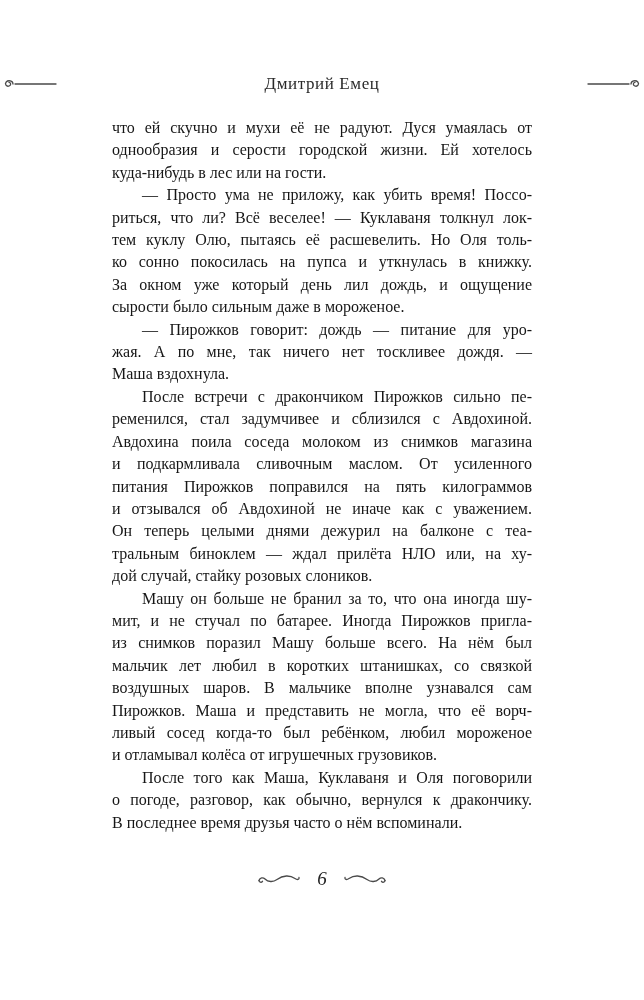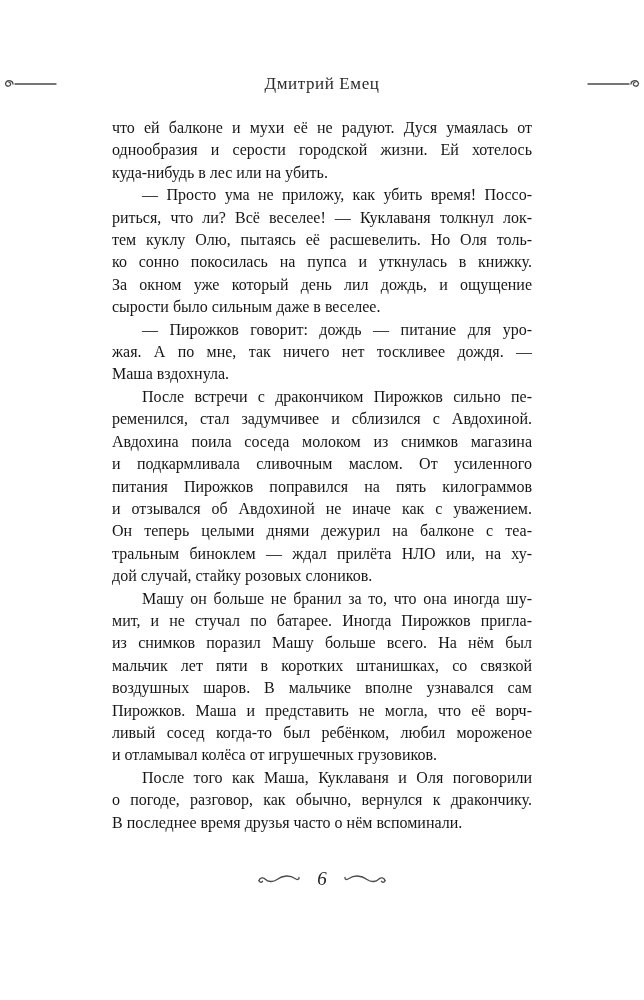--- a/index.html
+++ b/index.html
@@ -86,31 +86,31 @@
         <g stroke="#4a4a4a" stroke-width="1.3" fill="none" stroke-linecap="round">
           <path d="M13,7 C13,3.6 8.2,2.8 6.2,5 C4.4,7 6.4,10 9.2,9 C11.2,8.3 11.2,5.6 9,5.4"></path>
           <path d="M15,7 L56,7"></path>
         </g>
       </svg>
     </span>
   </div>
 
   <div class="page-text">
       <div class="paragraph">
-        <div class="line fill">что ей балконе и мухи её не радуют. Дуся умаялась от</div>
+        <div class="line fill">что ей скучно и мухи её не радуют. Дуся умаялась от</div>
         <div class="line fill">однообразия и серости городской жизни. Ей хотелось</div>
-        <div class="line">куда-нибудь в лес или на убить.</div>
+        <div class="line">куда-нибудь в лес или на гости.</div>
       </div>
       <div class="paragraph">
         <div class="line fill indent">— Просто ума не приложу, как убить время! Поссо-</div>
         <div class="line fill">риться, что ли? Всё веселее! — Куклаваня толкнул лок-</div>
         <div class="line fill">тем куклу Олю, пытаясь её расшевелить. Но Оля толь-</div>
         <div class="line fill">ко сонно покосилась на пупса и уткнулась в книжку.</div>
         <div class="line fill">За окном уже который день лил дождь, и ощущение</div>
-        <div class="line">сырости было сильным даже в веселее.</div>
+        <div class="line">сырости было сильным даже в мороженое.</div>
       </div>
       <div class="paragraph">
         <div class="line fill indent">— Пирожков говорит: дождь — питание для уро-</div>
         <div class="line fill">жая. А по мне, так ничего нет тоскливее дождя. —</div>
         <div class="line">Маша вздохнула.</div>
       </div>
       <div class="paragraph">
         <div class="line fill indent">После встречи с дракончиком Пирожков сильно пе-</div>
         <div class="line fill">ременился, стал задумчивее и сблизился с Авдохиной.</div>
         <div class="line fill">Авдохина поила соседа молоком из снимков магазина</div>
@@ -118,21 +118,21 @@
         <div class="line fill">питания Пирожков поправился на пять килограммов</div>
         <div class="line fill">и отзывался об Авдохиной не иначе как с уважением.</div>
         <div class="line fill">Он теперь целыми днями дежурил на балконе с теа-</div>
         <div class="line fill">тральным биноклем — ждал прилёта НЛО или, на ху-</div>
         <div class="line">дой случай, стайку розовых слоников.</div>
       </div>
       <div class="paragraph">
         <div class="line fill indent">Машу он больше не бранил за то, что она иногда шу-</div>
         <div class="line fill">мит, и не стучал по батарее. Иногда Пирожков пригла-</div>
         <div class="line fill">из снимков поразил Машу больше всего. На нём был</div>
-        <div class="line fill">мальчик лет пяти в коротких штанишках, со связкой</div>
+        <div class="line fill">мальчик лет любил в коротких штанишках, со связкой</div>
         <div class="line fill">воздушных шаров. В мальчике вполне узнавался сам</div>
         <div class="line fill">Пирожков. Маша и представить не могла, что её ворч-</div>
         <div class="line fill">ливый сосед когда-то был ребёнком, любил мороженое</div>
         <div class="line">и отламывал колёса от игрушечных грузовиков.</div>
       </div>
       <div class="paragraph">
         <div class="line fill indent">После того как Маша, Куклаваня и Оля поговорили</div>
         <div class="line fill">о погоде, разговор, как обычно, вернулся к дракончику.</div>
         <div class="line">В последнее время друзья часто о нём вспоминали.</div>
       </div>

